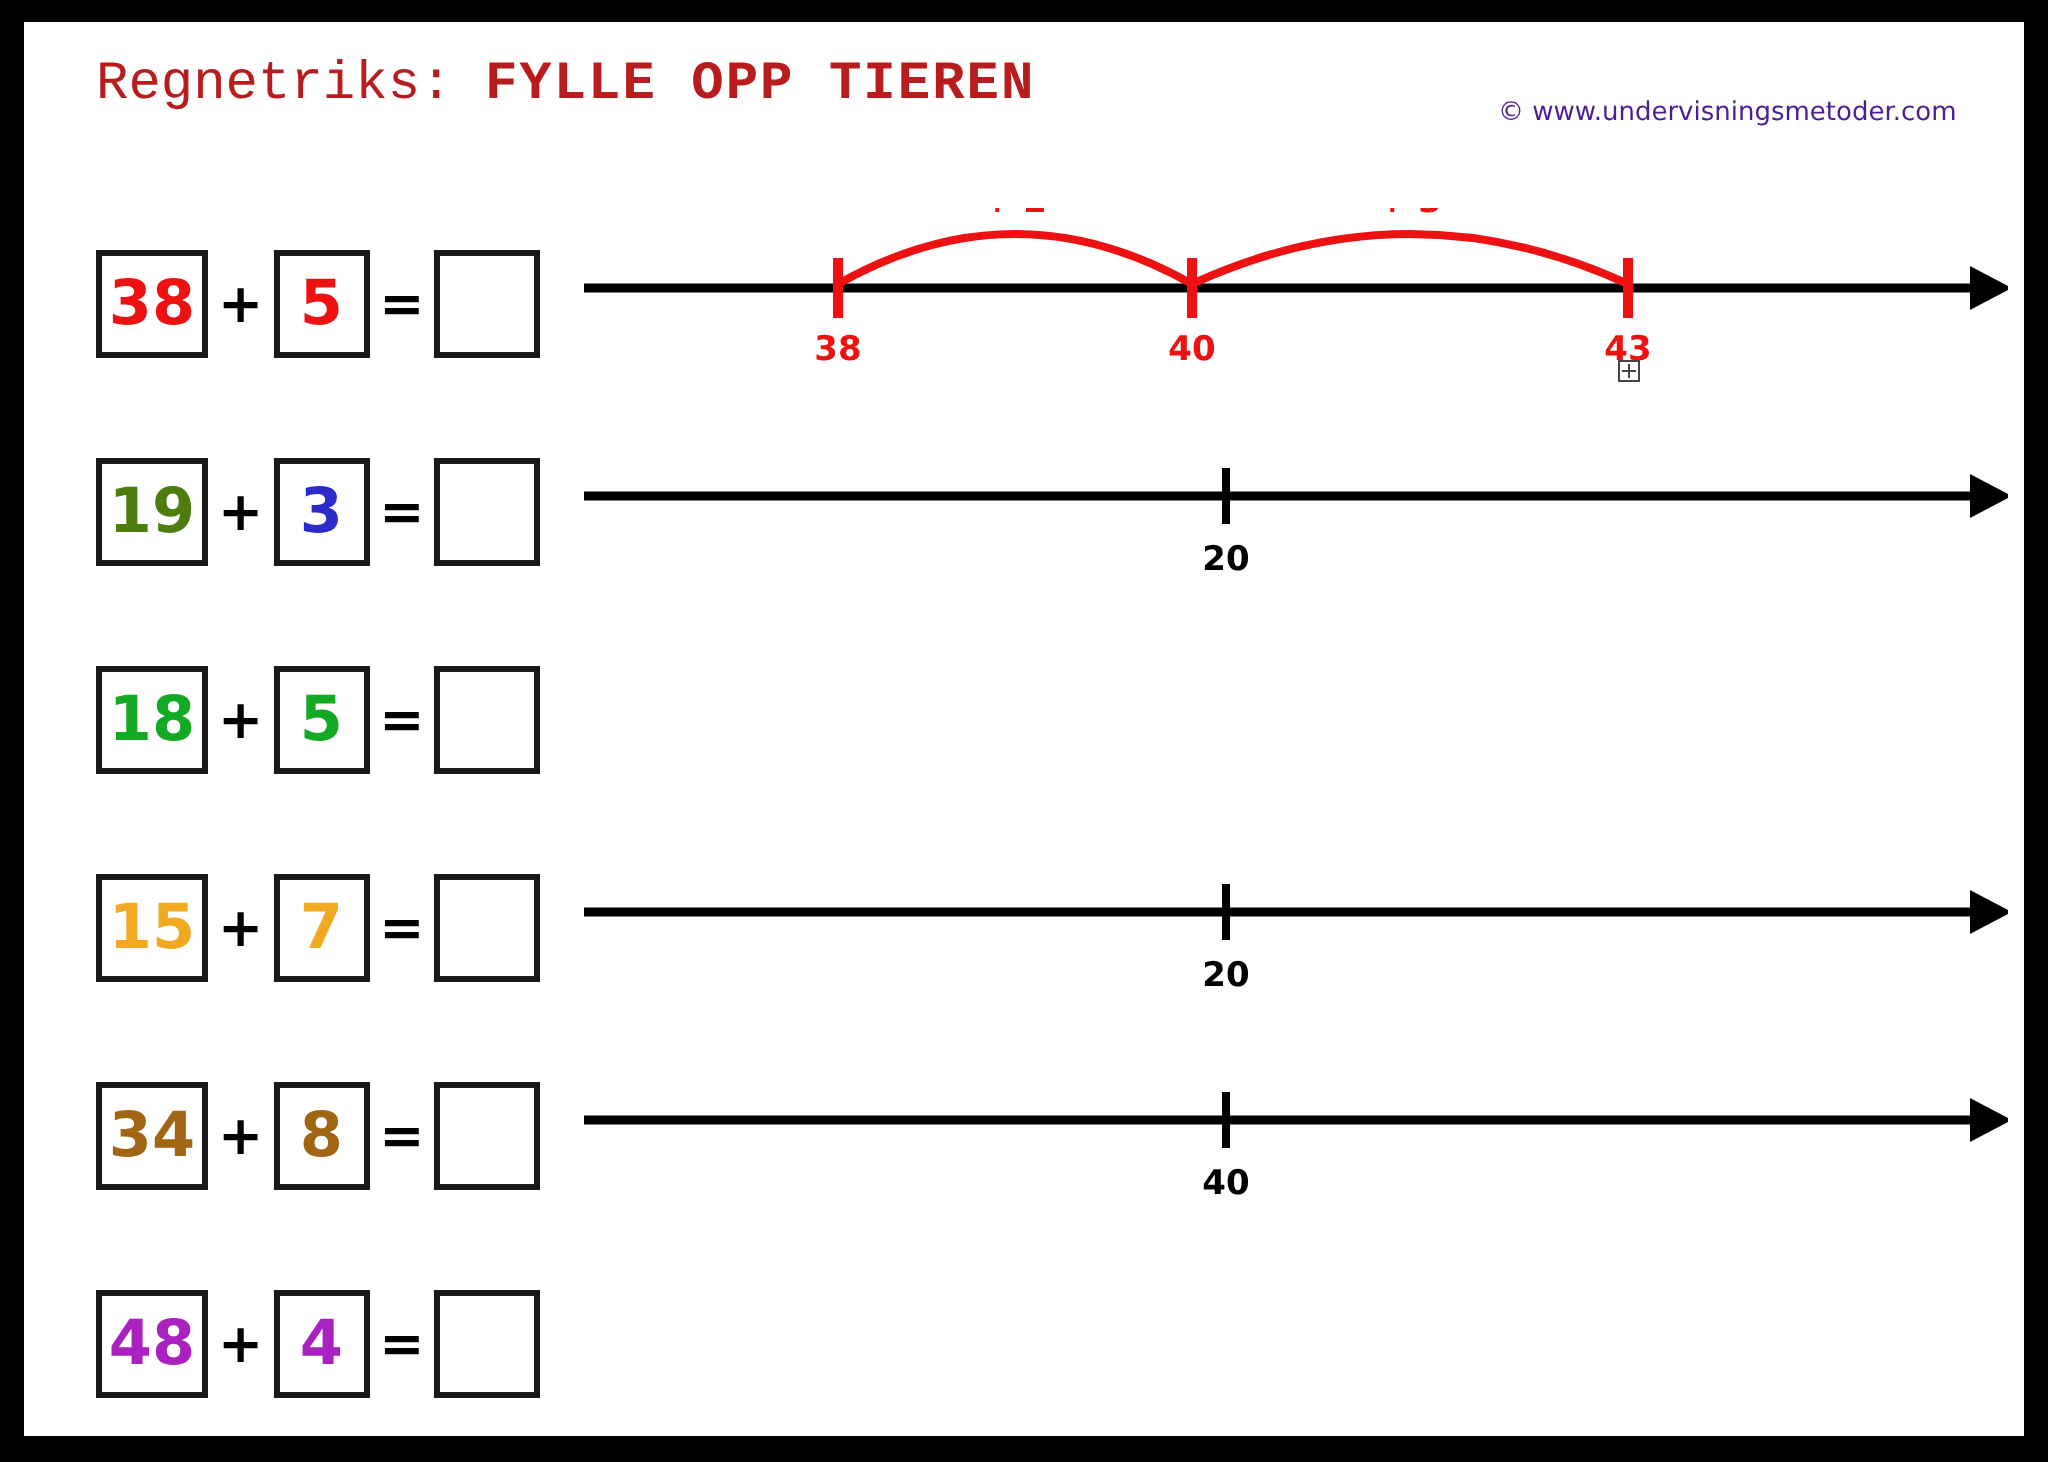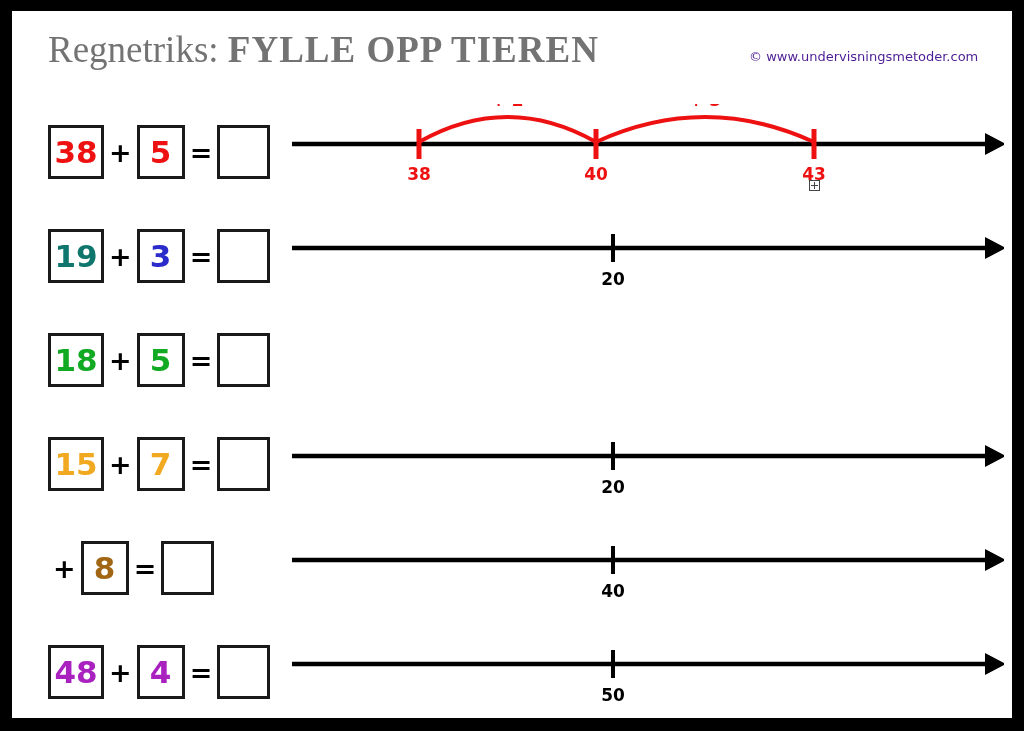--- a/index.html
+++ b/index.html
@@ -30,23 +30,23 @@
     width: 1000px;
     height: 707px;
     background: #ffffff;
   }
 
   
   #title {
     position: absolute;
     left: 36px;
     top: 17px;
-    font-family: Liberation Serif, serif;
-    font-size: 37px;
-    color: #737373;
+    font-family: Liberation Mono, monospace;
+    font-size: 27px;
+    color: #b91c1c;
     white-space: nowrap;
     letter-spacing: 0px;
   }
   #title .t-prefix {
     font-weight: 400;
   }
   #title .t-main {
     font-weight: 700;
     letter-spacing: 1px;
   }
@@ -190,21 +190,21 @@
               <path d="M 145 38 Q 233.5 -12 322 38" fill="none" stroke="#ee1111" stroke-width="4" stroke-linecap="round"></path>
               <text x="233.5" y="2" text-anchor="middle" class="jump-label" fill="#ee1111">+ 2</text>
               <path d="M 322 38 Q 431 -12 540 38" fill="none" stroke="#ee1111" stroke-width="4" stroke-linecap="round"></path>
               <text x="431" y="2" text-anchor="middle" class="jump-label" fill="#ee1111">+ 3</text>
             </svg>
             <div class="handle-icon" style="left: 535px; top: 76px;"></div>
           </div>
         </div>
         <div class="row" style="top: 197px;">
           <div class="eq">
-            <div class="numbox w2" style="color: #0f766e;">19</div>
+            <div class="numbox w2" style="color: #4d7c0f;">19</div>
             <span class="op">+</span>
             <div class="numbox w1" style="color: rgb(43, 43, 204);">3</div>
             <span class="op">=</span>
             <div class="numbox answer" style="color: rgb(43, 43, 204);"></div>
           </div>
           <div class="numberline">
             <svg width="730" height="96" viewBox="0 0 730 96">
               <line x1="18" y1="40" x2="712" y2="40" stroke="#000000" stroke-width="4.5"></line>
               <polygon points="711,29 732,40 711,51" fill="#000000"></polygon>
               <line x1="339" y1="26" x2="339" y2="54" stroke="#000000" stroke-width="4"></line>
@@ -233,20 +233,21 @@
             <svg width="730" height="96" viewBox="0 0 730 96">
               <line x1="18" y1="40" x2="712" y2="40" stroke="#000000" stroke-width="4.5"></line>
               <polygon points="711,29 732,40 711,51" fill="#000000"></polygon>
               <line x1="339" y1="26" x2="339" y2="54" stroke="#000000" stroke-width="4"></line>
               <text x="339" y="77" text-anchor="middle" class="tick-label">20</text>
             </svg>
           </div>
         </div>
         <div class="row" style="top: 509px;">
           <div class="eq">
+            <div class="numbox w2" style="color: rgb(160, 102, 20);">34</div>
             <span class="op">+</span>
             <div class="numbox w1" style="color: rgb(160, 102, 20);">8</div>
             <span class="op">=</span>
             <div class="numbox answer" style="color: rgb(160, 102, 20);"></div>
           </div>
           <div class="numberline">
             <svg width="730" height="96" viewBox="0 0 730 96">
               <line x1="18" y1="40" x2="712" y2="40" stroke="#000000" stroke-width="4.5"></line>
               <polygon points="711,29 732,40 711,51" fill="#000000"></polygon>
               <line x1="339" y1="26" x2="339" y2="54" stroke="#000000" stroke-width="4"></line>
@@ -255,25 +256,17 @@
           </div>
         </div>
         <div class="row" style="top: 613px;">
           <div class="eq">
             <div class="numbox w2" style="color: rgb(169, 34, 192);">48</div>
             <span class="op">+</span>
             <div class="numbox w1" style="color: rgb(169, 34, 192);">4</div>
             <span class="op">=</span>
             <div class="numbox answer" style="color: rgb(169, 34, 192);"></div>
           </div>
-          <div class="numberline">
-            <svg width="730" height="96" viewBox="0 0 730 96">
-              <line x1="18" y1="40" x2="712" y2="40" stroke="#000000" stroke-width="4.5"></line>
-              <polygon points="711,29 732,40 711,51" fill="#000000"></polygon>
-              <line x1="339" y1="26" x2="339" y2="54" stroke="#000000" stroke-width="4"></line>
-              <text x="339" y="77" text-anchor="middle" class="tick-label">50</text>
-            </svg>
-          </div>
         </div>
       </div>
 
   </div>
 </div>
 
 </body></html>

